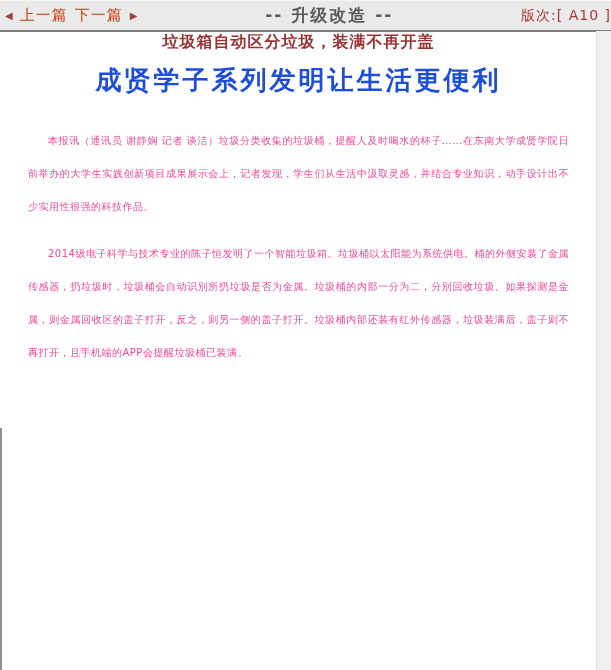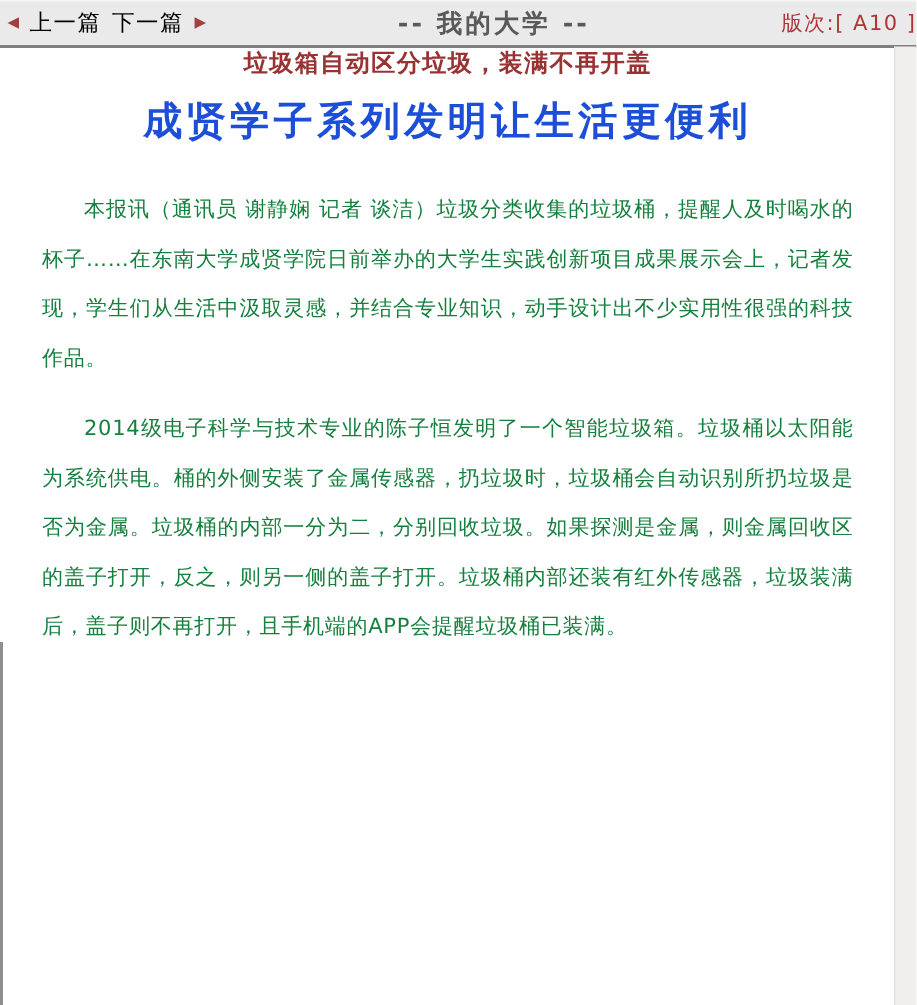--- a/index.html
+++ b/index.html
@@ -30,21 +30,21 @@
     padding-left:5px;
     gap:7px;
     flex:0 0 auto;
   }
   .arrow{
     font-size:10px;line-height:1;
     color:#a04040;
     cursor:pointer;
   }
   .nav-link{
-    font-size:15px;color:#000000;
+    font-size:15px;color:#c2410c;
     cursor:pointer;
     letter-spacing:1px;
   }
   .topbar-center{
     flex:1 1 auto;
     text-align:center;
     font-size:17px;font-weight:bold;
     color:#5a5a5a;
     letter-spacing:2px;
   }
@@ -72,23 +72,23 @@
     font-size:26px;font-weight:bold;
     color:#1d4ed8;
     letter-spacing:3px;
   }
   .body-text{
     margin-top:26px;
     padding:0 12px;
   }
   .body-text p{
     margin:0 0 14px 0;
-    font-size:14px;
+    font-size:10px;
     line-height:33px;
-    color:#15803d;
+    color:#ec4899;
     text-indent:2em;
     text-align:justify;
     letter-spacing:0.5px;
   }
   
   .right-strip{
     position:absolute;top:31px;right:0;bottom:0;
     width:14px;
     background:#f0efed;
     border-left:1px solid #e2e2e0;
@@ -104,21 +104,21 @@
 
 <div class="page">
 
   <div class="topbar">
     <div class="nav-group">
       <span class="arrow">◀</span>
       <span class="nav-link">上一篇</span>
       <span class="nav-link">下一篇</span>
       <span class="arrow">▶</span>
     </div>
-    <div class="topbar-center">-- 我的大学 --</div>
+    <div class="topbar-center">-- 升级改造 --</div>
     <div class="edition">版次:[ A10 ]</div>
   </div>
 
   <div class="article">
     <div class="subtitle">垃圾箱自动区分垃圾，装满不再开盖</div>
     <h1 class="title">成贤学子系列发明让生活更便利</h1>
     <div class="body-text">
       <p>本报讯（通讯员 谢静娴 记者 谈洁）垃圾分类收集的垃圾桶，提醒人及时喝水的杯子……在东南大学成贤学院日前举办的大学生实践创新项目成果展示会上，记者发现，学生们从生活中汲取灵感，并结合专业知识，动手设计出不少实用性很强的科技作品。</p>
       <p>2014级电子科学与技术专业的陈子恒发明了一个智能垃圾箱。垃圾桶以太阳能为系统供电。桶的外侧安装了金属传感器，扔垃圾时，垃圾桶会自动识别所扔垃圾是否为金属。垃圾桶的内部一分为二，分别回收垃圾。如果探测是金属，则金属回收区的盖子打开，反之，则另一侧的盖子打开。垃圾桶内部还装有红外传感器，垃圾装满后，盖子则不再打开，且手机端的APP会提醒垃圾桶已装满。</p>
 

